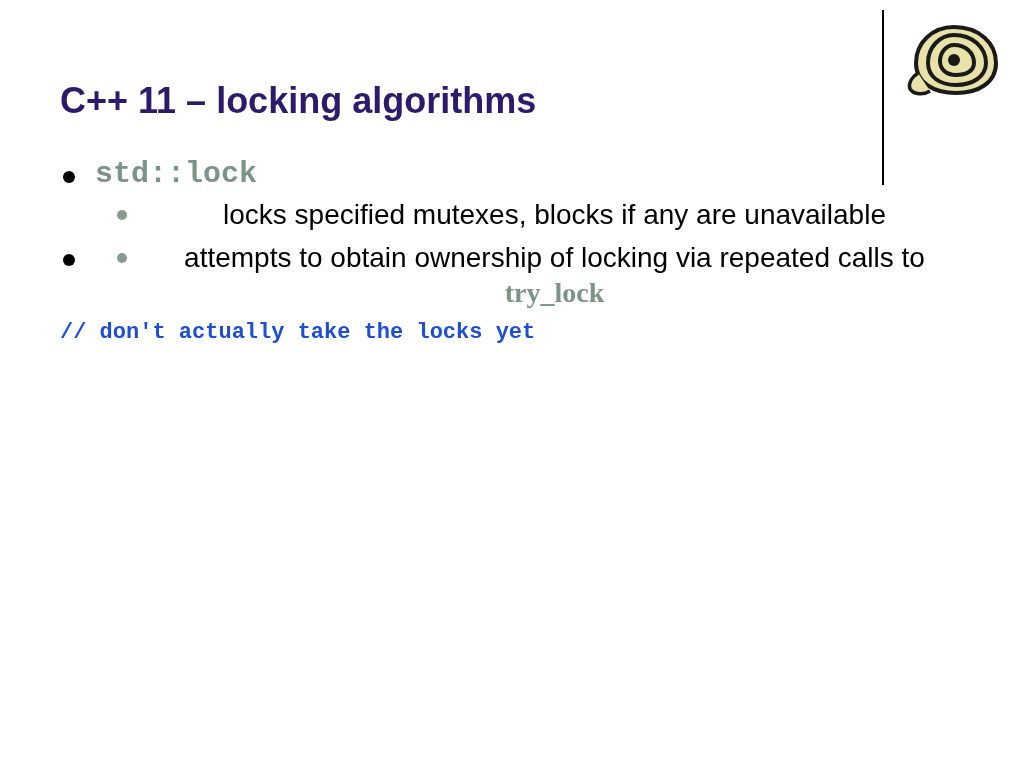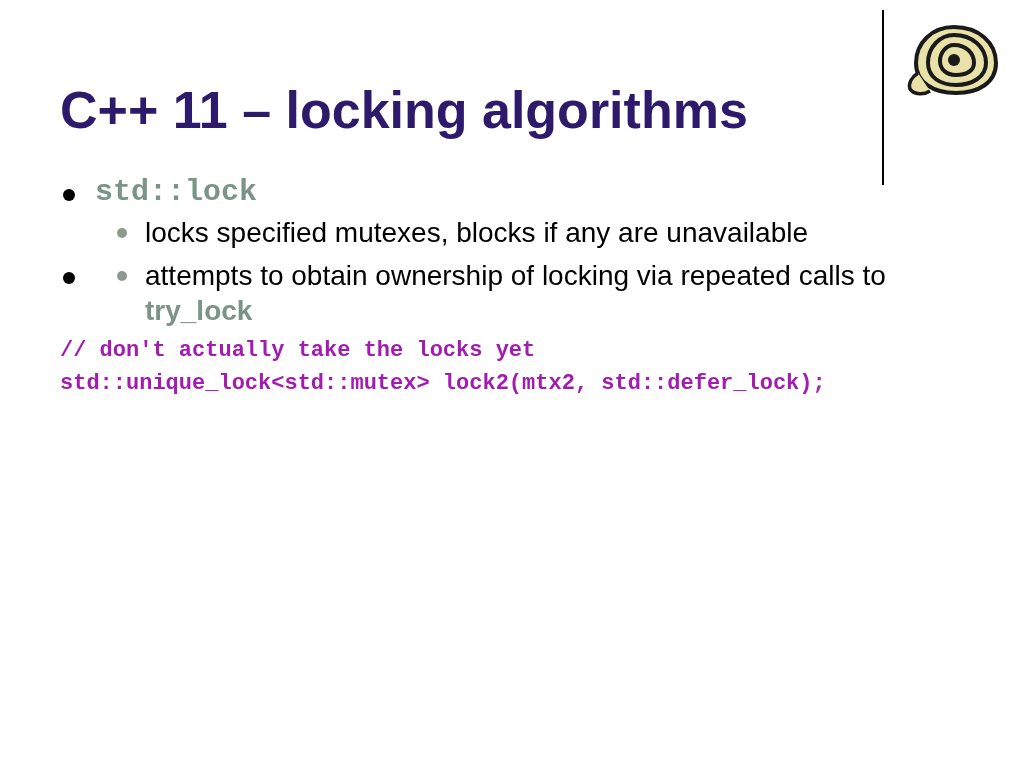--- a/index.html
+++ b/index.html
@@ -24,21 +24,21 @@
     background: #000;
   }
   .snail-icon {
     position: absolute;
     top: 15px;
     right: 20px;
     width: 100px;
     height: 85px;
   }
   .title {
-    font-size: 52px;
+    font-size: 36px;
     font-weight: bold;
     color: #2e1a6b;
     margin-bottom: 35px;
   }
   ul.outer {
     list-style: none;
     padding-left: 35px;
     margin-top: 27px;
   }
   ul.outer > li {
@@ -59,50 +59,51 @@
     font-family: "Courier New", Courier, monospace;
     font-weight: bold;
     font-size: 30px;
     color: #7a9488;
   }
   ul.inner {
     list-style: none;
     padding-left: 50px;
     margin-top: 6px;
     margin-bottom: 6px;
+    text-align: center;
   }
   ul.inner > li {
     position: relative;
     font-size: 28px;
     color: #000;
     line-height: 1.25;
     margin-bottom: 4px;
   }
   ul.inner > li::before {
     content: "";
     position: absolute;
     left: -28px;
     top: 13px;
     width: 10px;
     height: 10px;
     background: #8a9a8f;
     border-radius: 50%;
   }
   .inline-code {
-    font-family: Liberation Sans, sans-serif;
+    font-family: Liberation Serif, serif;
     font-weight: bold;
     color: #7a9488;
   }
   .code-block {
     margin-top: 6px;
     margin-left: -35px;
     font-family: "Courier New", Courier, monospace;
     font-weight: bold;
     font-size: 22px;
-    color: #a21caf;
+    color: #1d4ed8;
     line-height: 1.5;
   }
 </style>
 </head>
 <body>
 
 <div class="slide">
 
   <div class="divider"></div>
 
@@ -126,18 +127,17 @@
       </ul>
     </li>
     <li>
       <ul class="inner">
         <li>
           <span>attempts to obtain ownership of locking via repeated calls to </span><span class="inline-code">try_lock</span>
         </li>
       </ul>
       <div class="code-block">
         <div>// don't actually take the locks yet</div>
-        <div>std::unique_lock&lt;std::mutex&gt; lock2(mtx2, std::defer_lock);</div>
       </div>
     </li>
   </ul>
 
 </div>
 
 </body></html>

